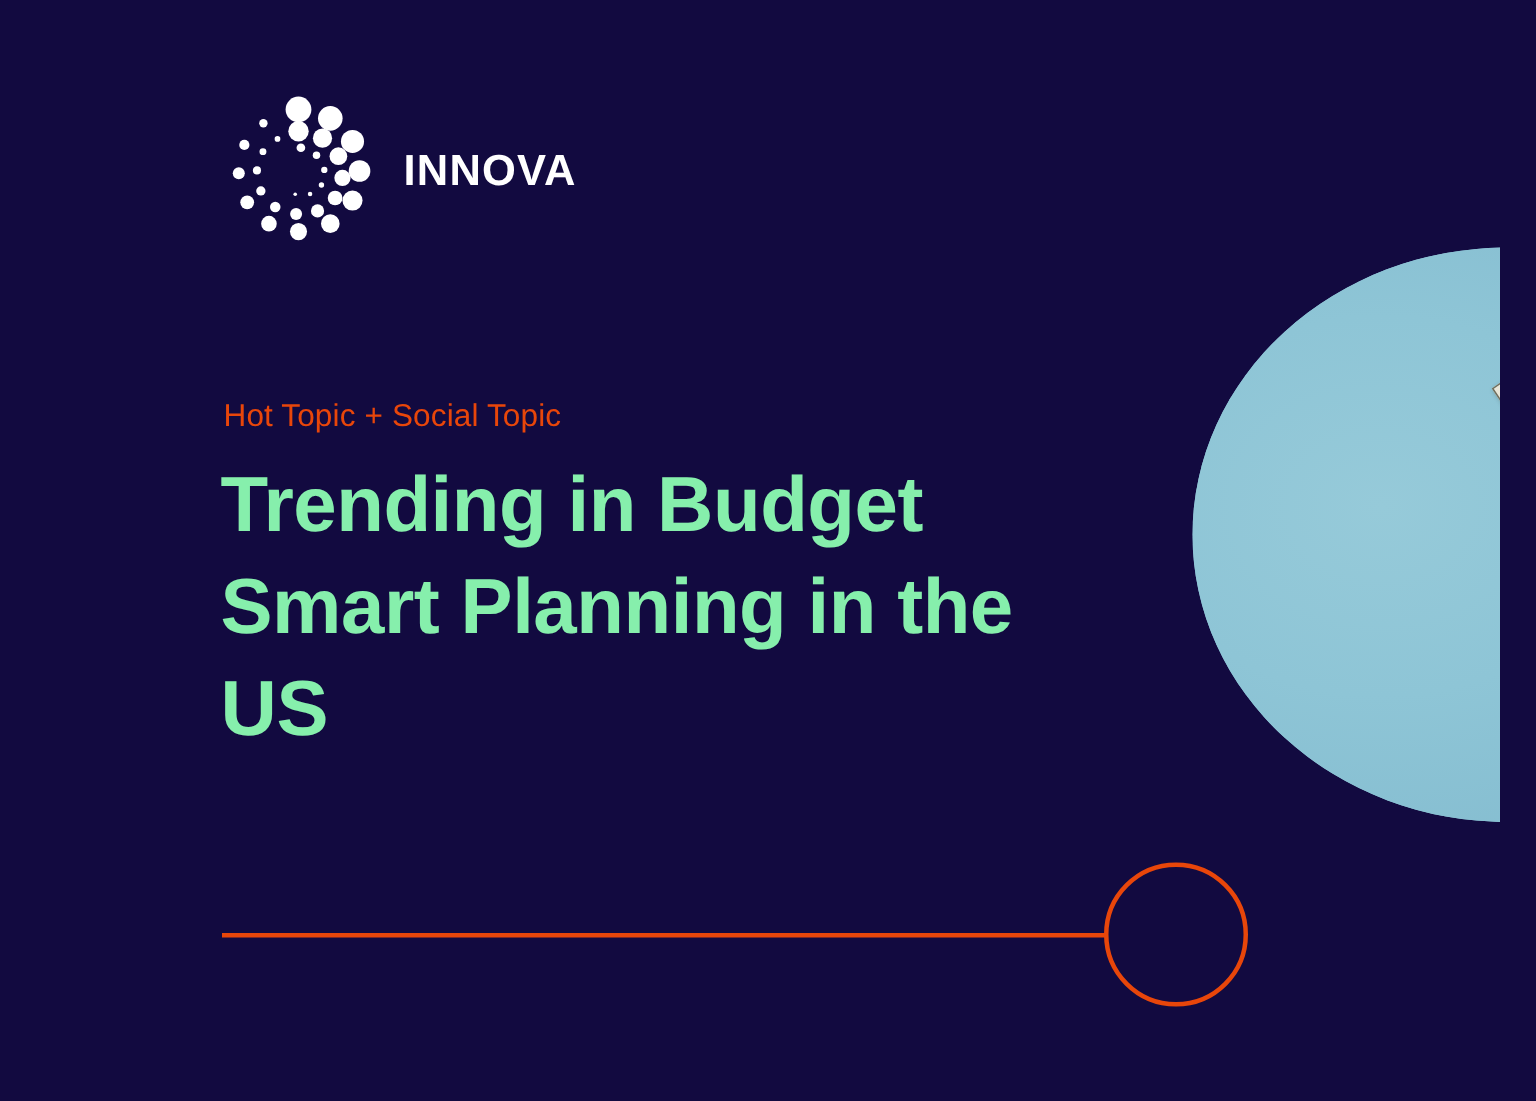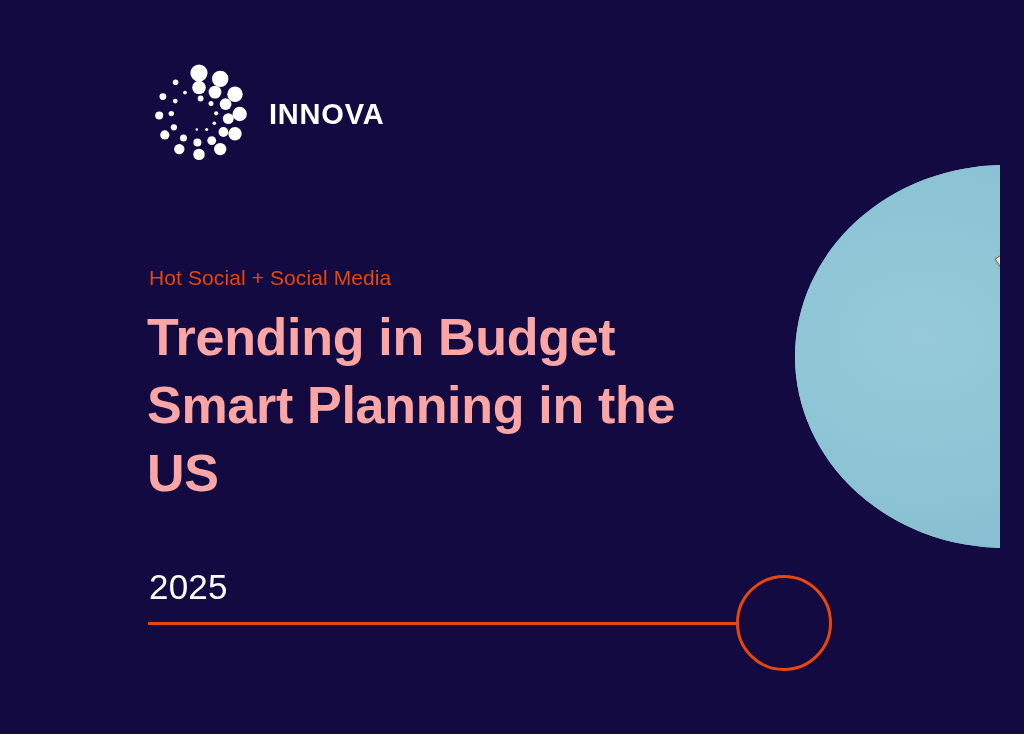--- a/index.html
+++ b/index.html
@@ -109,21 +109,21 @@
     font-weight: 400;
     letter-spacing: .1px;
     white-space: nowrap;
   }
 
   .headline {
     position: absolute;
     left: 147px;
     top: 303px;
     width: 580px;
-    color: #fca5a5;
+    color: #86efac;
     font-weight: 700;
     font-size: 52px;
     line-height: 68px;
     letter-spacing: -0.3px;
   }
 
   .year {
     position: absolute;
     left: 149px;
     top: 567px;
@@ -211,20 +211,19 @@
         <circle cx="59.7" cy="67.4" r="1.5"></circle>
         <circle cx="49.8" cy="67.5" r="1.2"></circle>
       </g>
     </svg>
 
     <div class="logo-wordmark">
       <div>INNOVA</div>
     </div>
   </div>
 
-  <div class="eyebrow">Hot Social + Social Media</div>
+  <div class="eyebrow">Hot Topic + Social Topic</div>
   <h1 class="headline">Trending in Budget Smart Planning in the US</h1>
-  <div class="year">2025</div>
 
   <div class="rule"></div>
   <div class="ring"></div>
 
 </div>
 
 </body></html>

